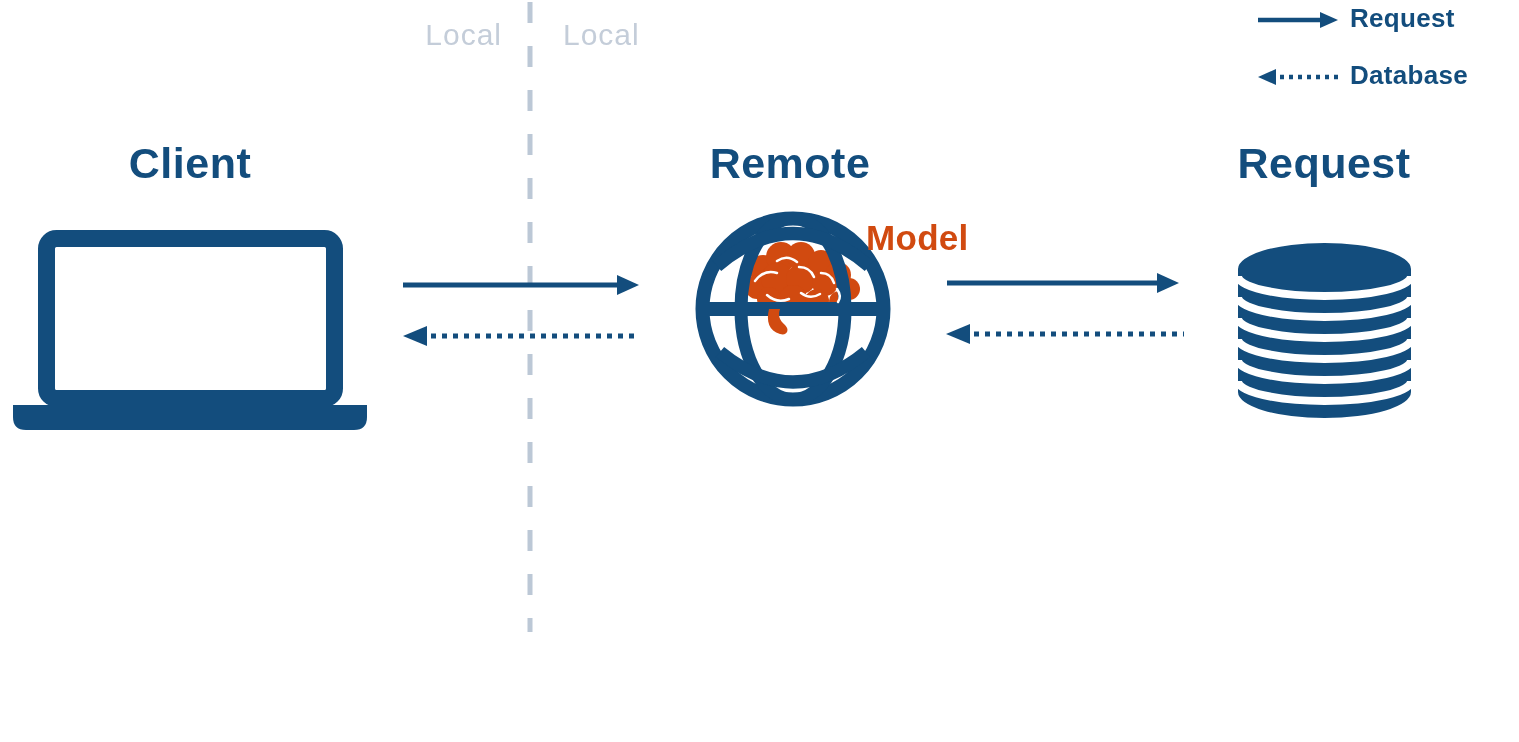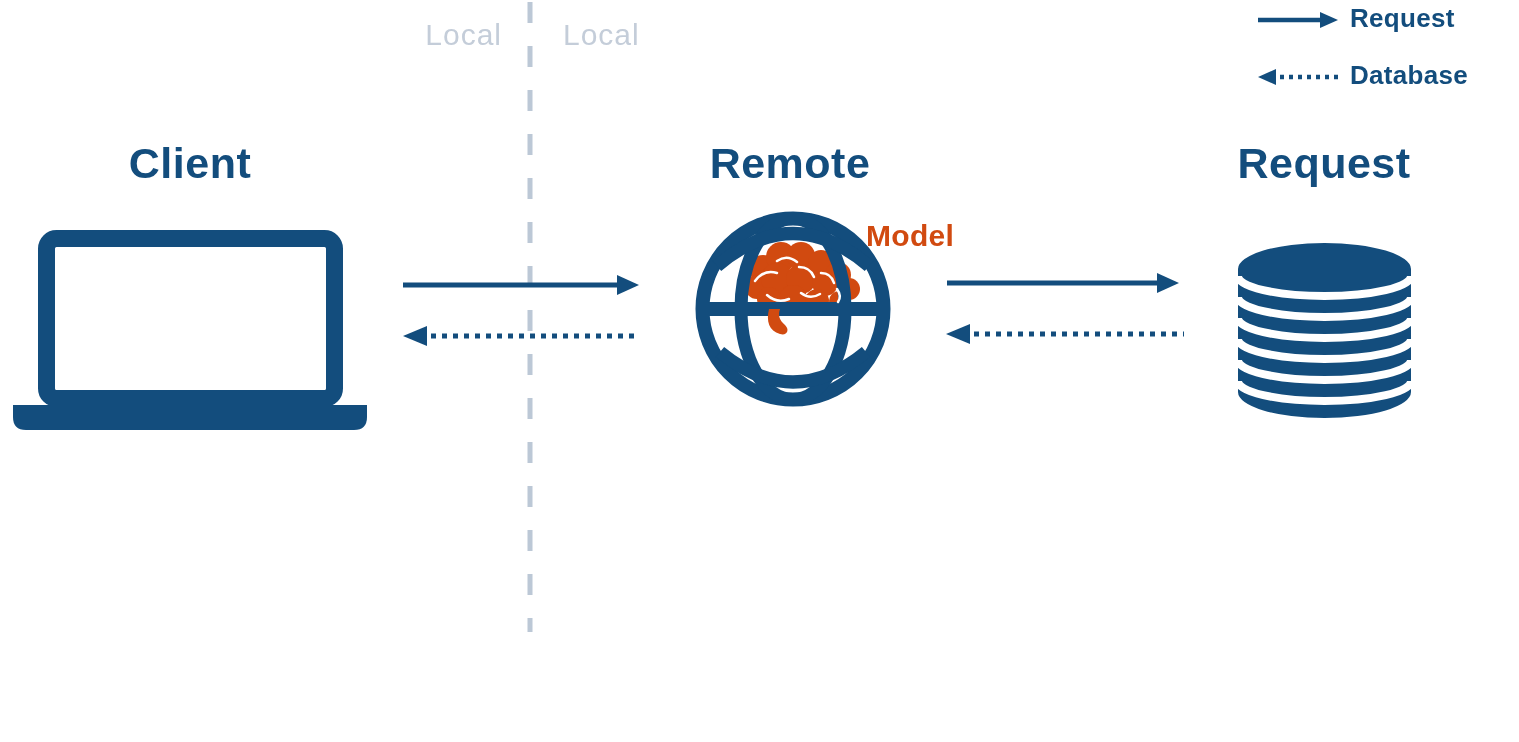--- a/index.html
+++ b/index.html
@@ -14,21 +14,21 @@
   }
   .zone-label{
     font-size:30px;font-weight:400;color:var(--muted-text);
     letter-spacing:1px;line-height:1.1;white-space:nowrap;
   }
   .legend-label{
     font-size:26px;font-weight:600;color:var(--primary);
     letter-spacing:0.3px;line-height:1.1;white-space:nowrap;
   }
   .model-label{
-    font-size:30px;font-weight:600;color:var(--accent);
+    font-size:35px;font-weight:600;color:var(--accent);
     letter-spacing:0.3px;line-height:1.1;white-space:nowrap;
   }
   svg{display:block;overflow:visible;}
   .stroke-primary{stroke:var(--primary);fill:none;}
   .fill-primary{fill:var(--primary);stroke:none;}
   .fill-accent{fill:var(--accent);stroke:none;}
   .stroke-white{stroke:#ffffff;fill:none;}
   .stroke-muted{stroke:var(--muted-line);fill:none;}
 </style>
 </head>

